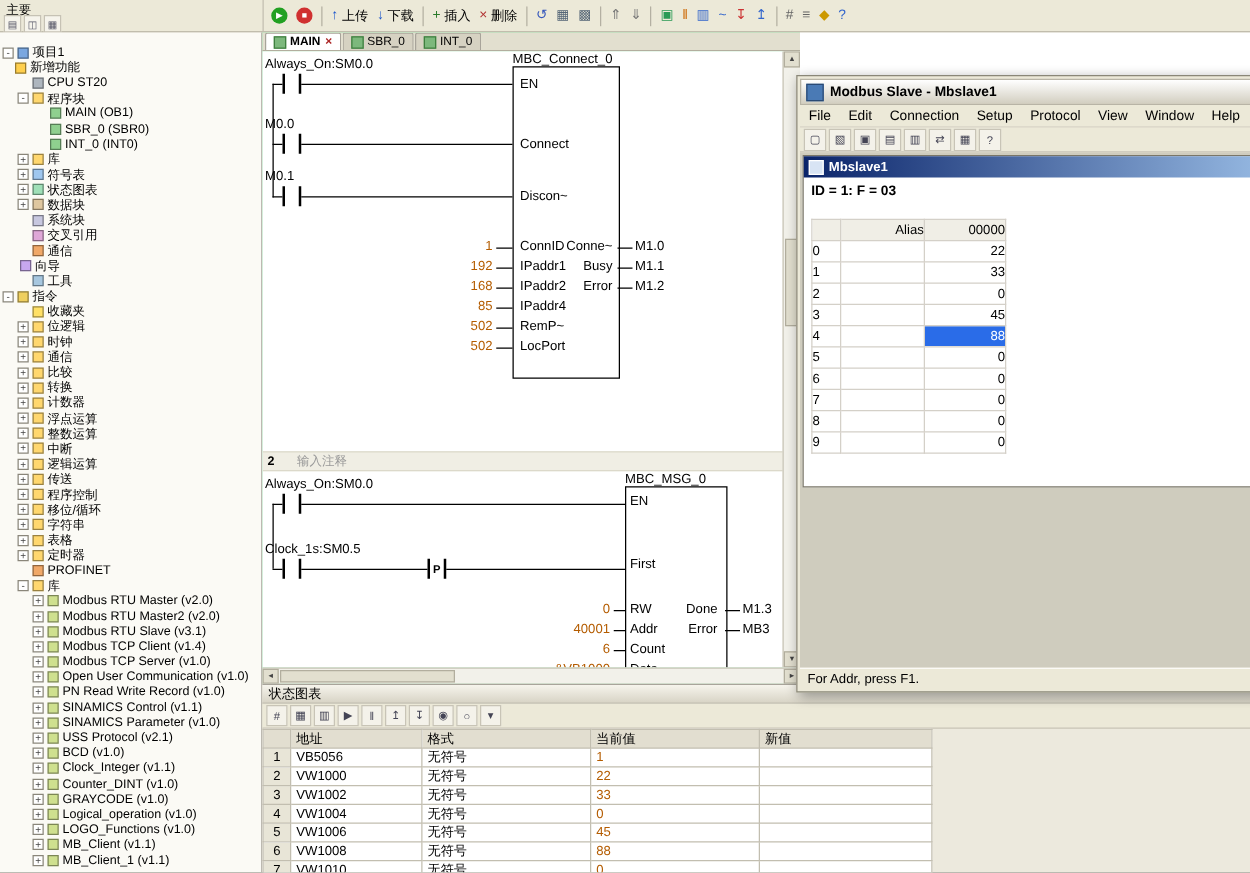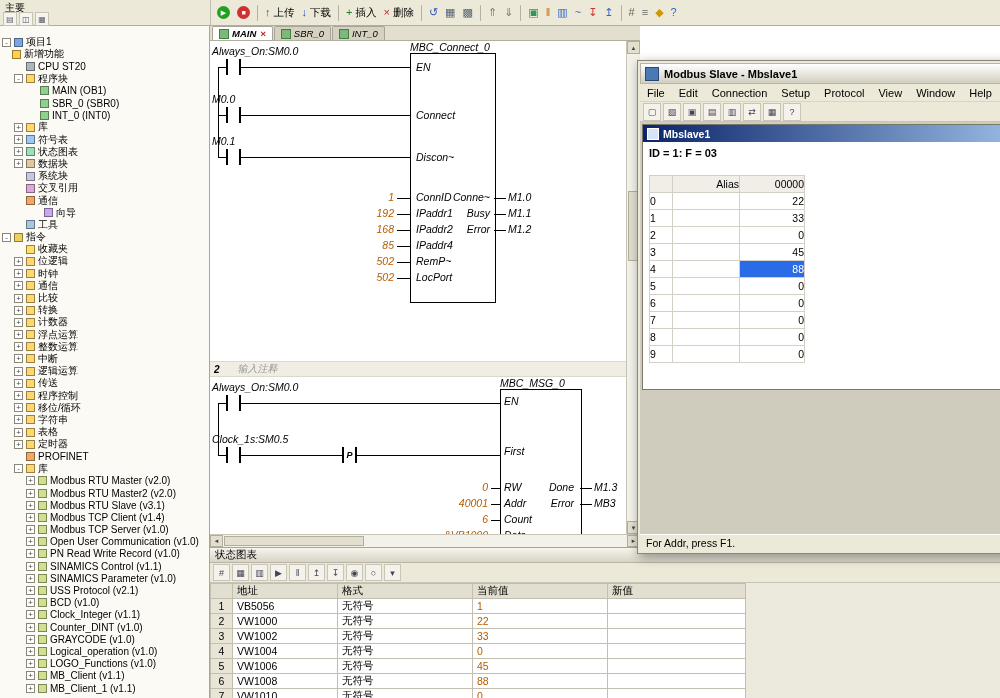--- a/index.html
+++ b/index.html
@@ -33,21 +33,21 @@
   .tico{width:9px;height:9px;flex:none;margin:0 3px 0 1px;border:1px solid rgba(0,0,0,.4);box-sizing:border-box;}
   .tlab{font-size:10px;}
   .i-proj{background:#7aa7e0;} .i-new{background:#ffcf4d;} .i-cpu{background:#aeb6be;}
   .i-fold{background:#ffd76e;} .i-pou{background:#8fd08f;} .i-sym{background:#9fc7ef;}
   .i-chart{background:#9fdfb7;} .i-data{background:#dfc79f;} .i-sys{background:#c7c7df;}
   .i-xref{background:#dfa7d7;} .i-comm{background:#f0a868;} .i-wiz{background:#c7a7ef;}
   .i-tool{background:#a7c7df;} .i-instr{background:#efcf5f;} .i-fav{background:#ffe066;}
   .i-libm{background:#cfe08f;}
 
   
-  .editor{position:absolute;left:210px;top:26px;width:430px;height:521px;background:#86efac;font-style:italic;}
+  .editor{position:absolute;left:210px;top:26px;width:430px;height:521px;background:#86efac;}
   .editor-bg{position:absolute;left:640px;top:26px;width:360px;height:521px;background:#fff;}
   .tabs{height:15px;background:#e2dfcf;border-bottom:1px solid #b2ae9e;display:flex;
         align-items:flex-end;padding-left:2px;box-sizing:border-box;}
   .tab{display:flex;align-items:center;height:13px;padding:0 6px;margin-right:1px;font-size:9.5px;
        background:#d6d2c2;border:1px solid #a8a49a;border-bottom:none;border-radius:2px 2px 0 0;}
   .tab.active{background:#fff;font-weight:bold;}
   .tab-ico{width:8px;height:8px;background:#7cb87c;border:1px solid #3f7f3f;margin-right:3px;}
   .tab-close{color:#a22;margin-left:4px;font-weight:bold;}
   .tab-close:empty{display:none;}
 
@@ -370,21 +370,21 @@
           <span class="tico i-xref"></span>
           <span class="tlab">交叉引用</span>
         </div>
 
         <div class="trow" style="padding-left: 14px;">
           <span class="texp"></span>
           <span class="tico i-comm"></span>
           <span class="tlab">通信</span>
         </div>
 
-        <div class="trow" style="padding-left: 32px;">
+        <div class="trow" style="padding-left: 4px;">
           <span class="texp"></span>
           <span class="tico i-wiz"></span>
           <span class="tlab">向导</span>
         </div>
 
         <div class="trow" style="padding-left: 14px;">
           <span class="texp"></span>
           <span class="tico i-tool"></span>
           <span class="tlab">工具</span>
         </div>

